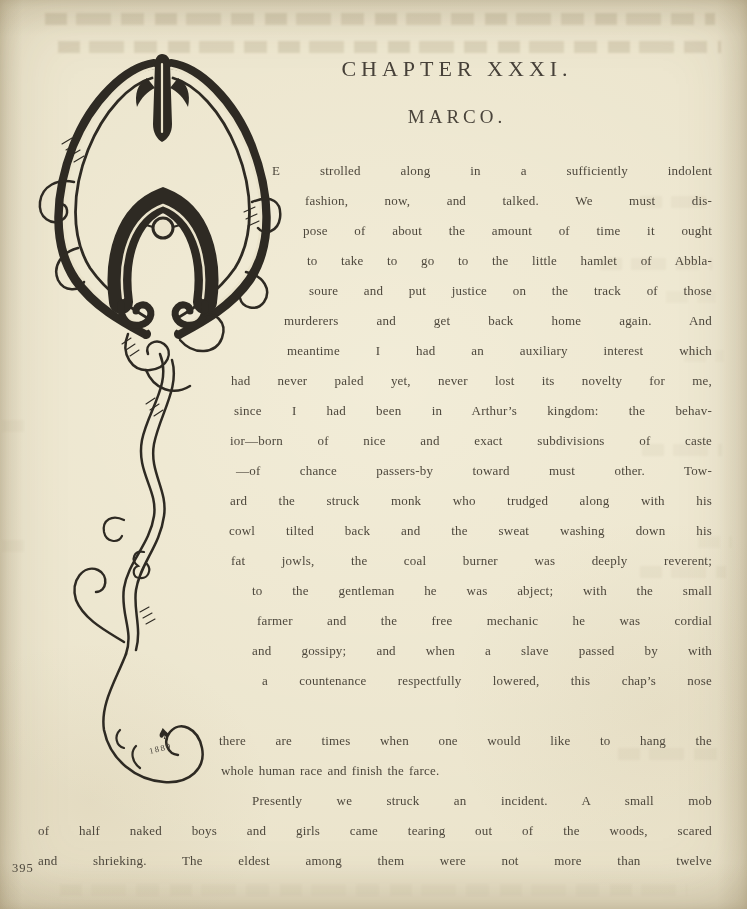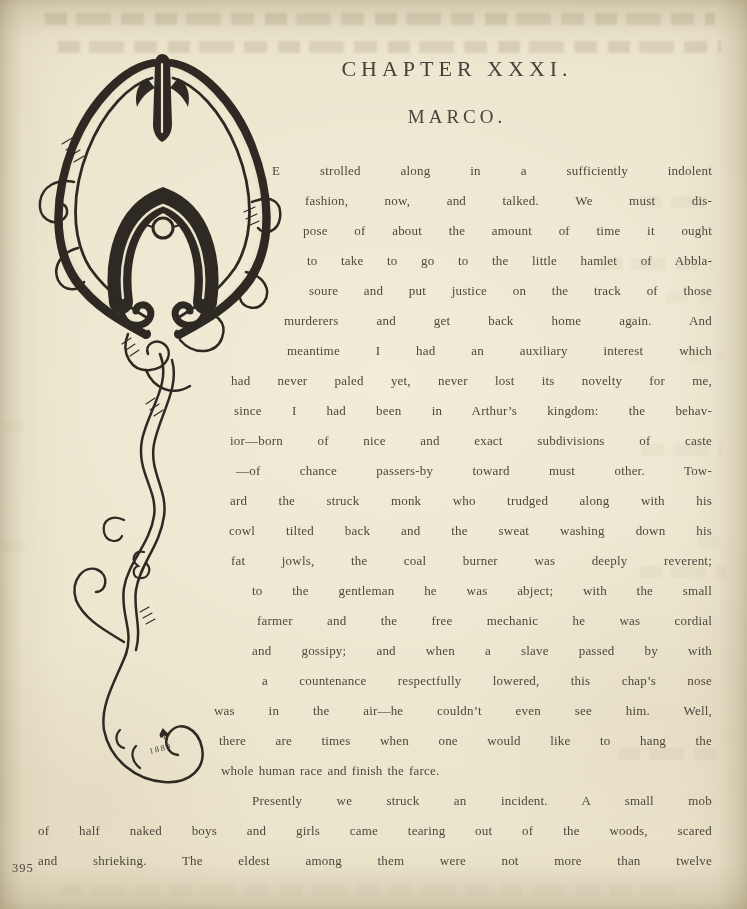--- a/index.html
+++ b/index.html
@@ -147,21 +147,20 @@
   <div class="line" style="top:398px;left:234px;">since I had been in Arthur’s kingdom: the behav-</div>
   <div class="line" style="top:428px;left:230px;">ior—born of nice and exact subdivisions of caste</div>
   <div class="line" style="top:458px;left:236px;">—of chance passers-by toward must other.  Tow-</div>
   <div class="line" style="top:488px;left:230px;">ard the struck monk who trudged along with his</div>
   <div class="line" style="top:518px;left:229px;">cowl tilted back and the sweat washing down his</div>
   <div class="line" style="top:548px;left:231px;">fat jowls, the coal burner was deeply reverent;</div>
   <div class="line" style="top:578px;left:252px;">to the gentleman he was abject; with the small</div>
   <div class="line" style="top:608px;left:257px;">farmer and the free mechanic he was cordial</div>
   <div class="line" style="top:638px;left:252px;">and gossipy; and when a slave passed by with</div>
   <div class="line" style="top:668px;left:214px;margin-left:48px;">a countenance respectfully lowered, this chap’s nose</div>
-  <div class="line" style="top:698px;left:214px;">was in the air—he couldn’t even see him.  Well,</div>
   <div class="line" style="top:728px;left:219px;">there are times when one would like to hang the</div>
   <div class="line flush" style="top:758px;left:221px;">whole human race and finish the farce.</div>
   <div class="line" style="top:788px;left:252px;">Presently we struck an incident.  A small mob</div>
   <div class="line" style="top:818px;left:38px;">of half naked boys and girls came tearing out of the woods, scared</div>
   <div class="line" style="top:848px;left:38px;">and shrieking.  The eldest among them were not more than twelve</div>
 
   <div class="page-number">395</div>
 </div>
 
 </body></html>

